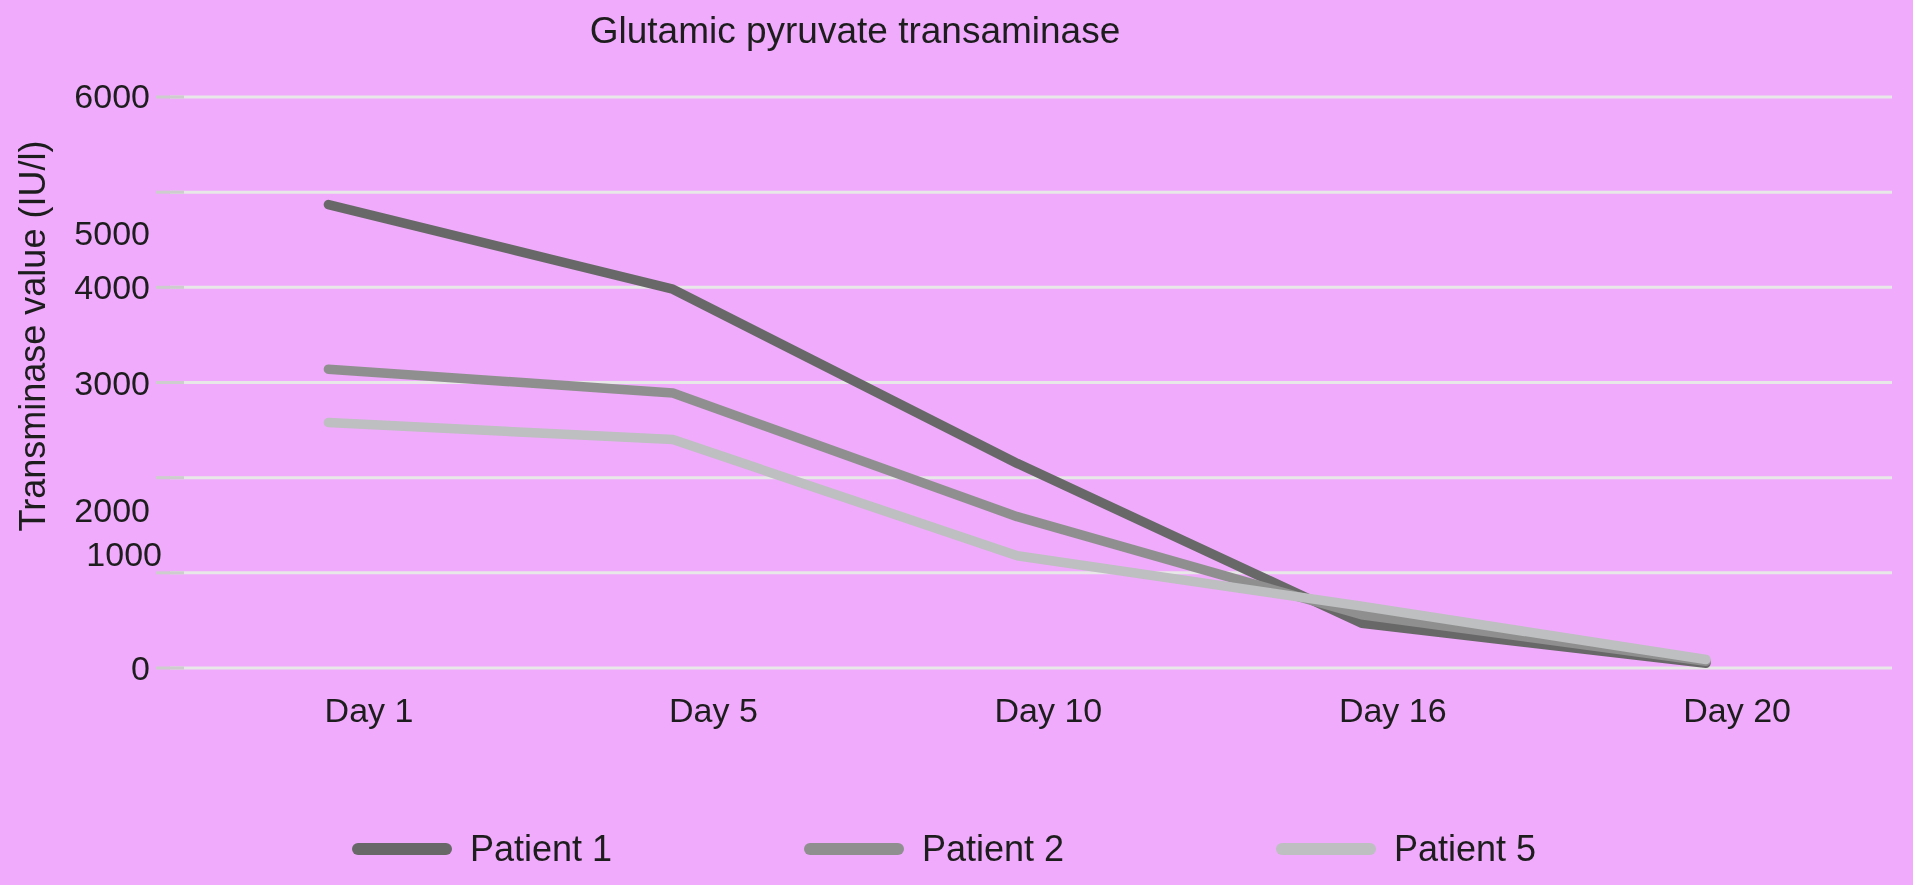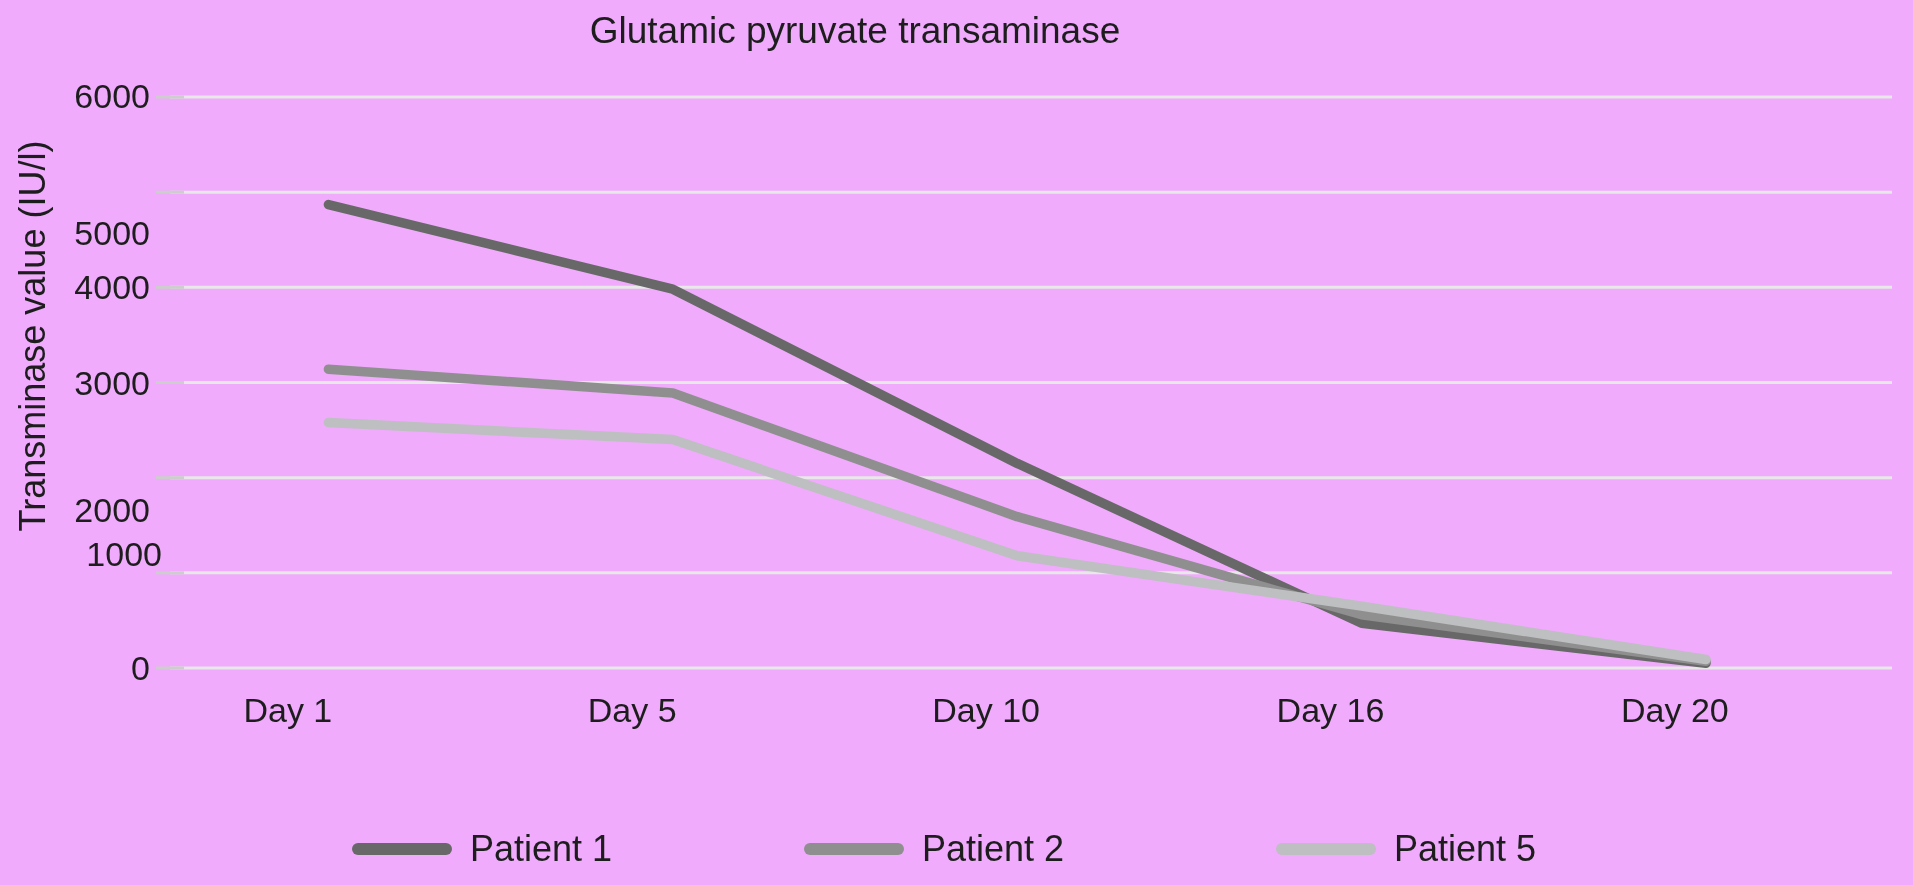--- a/index.html
+++ b/index.html
@@ -58,21 +58,21 @@
     text-align: right;
     font-size: 34px;
     color: #1d1d1d;
   }
   .x-tick-label {
     position: absolute;
     top: 688px;
     width: 170px;
     height: 44px;
     line-height: 44px;
-    text-align: left;
+    text-align: right;
     font-size: 34px;
     color: #1d1d1d;
     white-space: nowrap;
   }
   .legend-entry {
     position: absolute;
     top: 828px;
     display: flex;
     align-items: center;
     gap: 18px;

